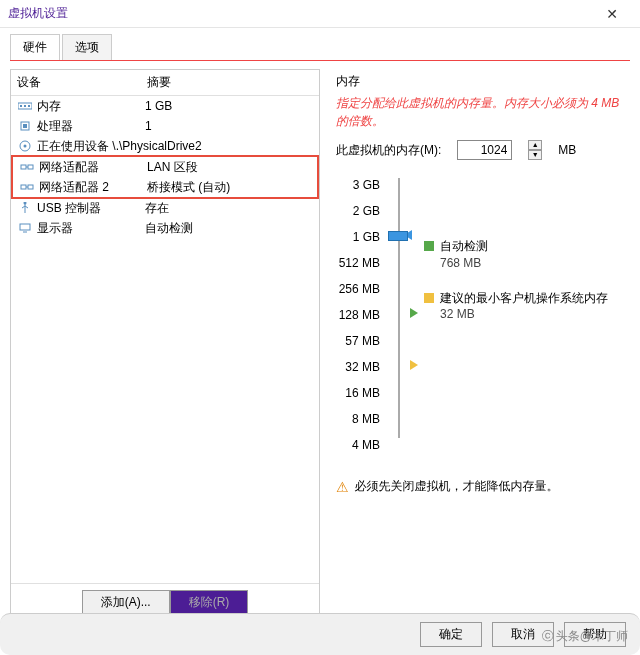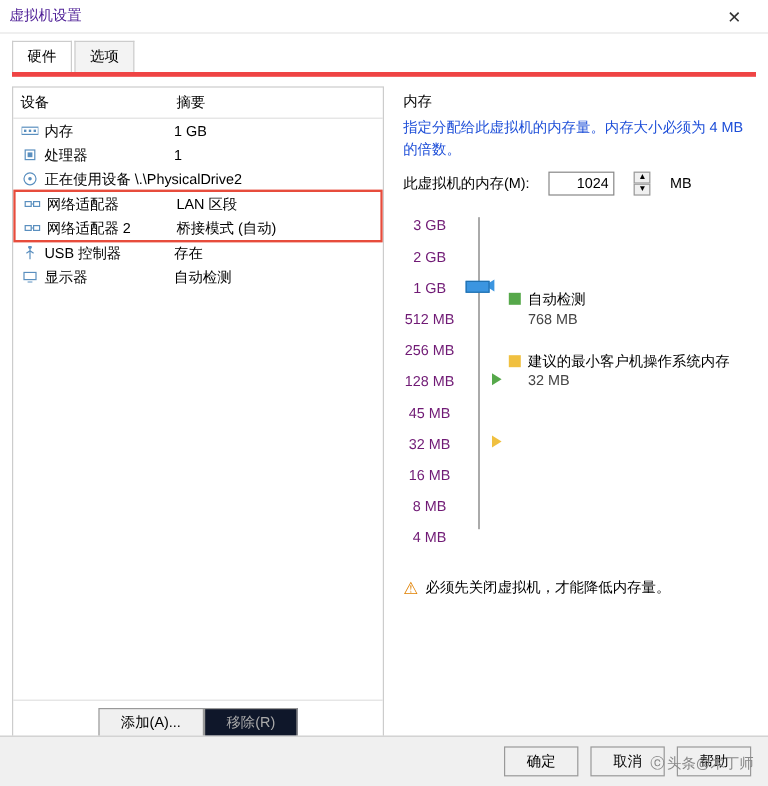--- a/index.html
+++ b/index.html
@@ -3,57 +3,57 @@
 <meta charset="utf-8">
 <style>
 * { box-sizing: border-box; margin: 0; padding: 0; font-family: "Microsoft YaHei", "Segoe UI", sans-serif; font-size: 12px; }
 body { background: #fff; width: 640px; height: 655px; overflow: hidden; }
 .titlebar { display: flex; align-items: center; height: 28px; padding: 0 8px; background: #fff; border-bottom: 1px solid #e5e5e5; }
 .titlebar .title { color: #4c1d95; flex: 1; }
 .titlebar .close { width: 40px; text-align: center; color: #333; font-size: 14px; cursor: pointer; }
 .tabs { display: flex; padding: 6px 24px 0 10px; }
 .tab { padding: 4px 12px; border: 1px solid #ccc; border-bottom: none; background: #fff; margin-right: 2px; cursor: pointer; }
 .tab.inactive { background: #f3f3f3; }
-.content-wrap { border-top: 4px solid #ef4444; margin: 0 10px; height: 570px; display: flex; gap: 8px; padding: 8px 0; }
+.content-wrap { border-top: 1px solid #ef4444; margin: 0 10px; height: 570px; display: flex; gap: 8px; padding: 8px 0; }
 .left-panel { width: 310px; border: 1px solid #ccc; display: flex; flex-direction: column; }
 .list-header { display: flex; border-bottom: 1px solid #e0e0e0; padding: 4px 6px; font-weight: 400; color: #000; }
 .col1 { width: 130px; }
 .col2 { flex: 1; }
 .device-list { flex: 1; overflow: hidden; }
 .device-row { display: flex; align-items: center; padding: 2px 6px; height: 20px; }
 .device-row .icon { width: 16px; height: 14px; margin-right: 4px; display: inline-flex; align-items: center; justify-content: center; }
 .device-row .name { width: 108px; color: #000; }
 .device-row .summary { flex: 1; color: #000; white-space: nowrap; overflow: hidden; }
 .highlight-box { border: 2px solid #e74c3c; margin: -1px 0; }
 .left-buttons { display: flex; justify-content: center; gap: 0; padding: 6px; border-top: 1px solid #e0e0e0; }
 .btn { padding: 3px 18px; border: 1px solid #999; background: #f0f0f0; cursor: pointer; }
-.btn.disabled { color: #aaa; background: #0f172a; cursor: default; }
+.btn.disabled { color: #aaa; background: #4c1d95; cursor: default; }
 .right-panel { flex: 1; padding: 4px 8px; }
 .group-title { font-weight: 400; color: #000; margin-bottom: 4px; }
-.desc { color: #1d4ed8; line-height: 1.5; margin-bottom: 10px; }
+.desc { color: #ef4444; line-height: 1.5; margin-bottom: 10px; font-style: italic; }
 .mem-input-row { display: flex; align-items: center; gap: 16px; margin-bottom: 12px; }
 .mem-input-row input { width: 55px; text-align: right; padding: 2px 4px; border: 1px solid #888; }
 .spinner { display: flex; flex-direction: column; }
 .spin-btn { width: 14px; height: 10px; font-size: 7px; line-height: 8px; border: 1px solid #999; background: #f0f0f0; text-align: center; cursor: pointer; }
 .slider-area { display: flex; margin-top: 6px; }
-.ticks { width: 50px; text-align: center; padding-right: 6px; color: #701a75; }
+.ticks { width: 50px; text-align: right; padding-right: 6px; color: #000000; }
 .ticks div { height: 26px; line-height: 26px; }
 .slider-track { width: 20px; position: relative; background: linear-gradient(to right, transparent 8px, #aaa 8px, #aaa 10px, transparent 10px); height: 260px; margin: 6px 4px 0 4px; }
 .slider-handle { position: absolute; left: -2px; width: 20px; height: 10px; background: #3b95e0; border: 1px solid #2070b0; }
 .marker { position: absolute; left: 0; width: 0; height: 0; }
 .marker.left-tri { border-top: 5px solid transparent; border-bottom: 5px solid transparent; border-right: 8px solid; left: 14px; }
 .marker.right-tri { border-top: 5px solid transparent; border-bottom: 5px solid transparent; border-left: 8px solid; left: -2px; }
 .legend { flex: 1; padding-left: 10px; color: #000; }
 .legend-item { display: flex; gap: 6px; margin-bottom: 4px; }
 .legend-swatch { width: 10px; height: 10px; margin-top: 3px; flex-shrink: 0; }
 .legend-text { line-height: 1.4; }
 .legend-text .sub { color: #444; }
 .warning-row { display: flex; align-items: center; gap: 6px; margin-top: 20px; color: #000; }
 .warn-icon { color: #e08000; font-size: 14px; }
-.bottom-bar { position: absolute; bottom: 0; left: 0; right: 0; height: 42px; border-top: 1px solid #ccc; background: #f0f0f0; display: flex; align-items: center; justify-content: flex-end; padding: 0 14px; gap: 10px; }
+.bottom-bar { position: absolute; bottom: 0; left: 0; right: 0; height: 42px; border-top: 1px solid #ccc; background: #f0f0f0; display: flex; align-items: center; justify-content: flex-end; padding: 0 14px; gap: 10px; border-radius: 10px; }
 .watermark { position: absolute; right: 12px; bottom: 10px; color: #888; font-size: 12px; display: flex; align-items: center; gap: 2px; }
 svg { display: block; }
 </style>
 </head>
 <body>
 
 <div class="titlebar">
   <span class="title">虚拟机设置</span>
   <span class="close">✕</span>
 </div>
@@ -166,21 +166,21 @@
     </div>
 
     <div class="slider-area">
       <div class="ticks">
         <div>3 GB</div>
         <div>2 GB</div>
         <div>1 GB</div>
         <div>512 MB</div>
         <div>256 MB</div>
         <div>128 MB</div>
-        <div>45 MB</div>
+        <div>57 MB</div>
         <div>32 MB</div>
         <div>16 MB</div>
         <div>8 MB</div>
         <div>4 MB</div>
       </div>
       <div class="slider-track">
         <div class="marker left-tri" style="border-right-color:#3b95e0;top:52px"></div>
         <div class="slider-handle" style="top:53px"></div>
         <div class="marker right-tri" style="border-left-color:#56a84a;top:130px;left:20px"></div>
         <div class="marker right-tri" style="border-left-color:#f0c040;top:182px;left:20px"></div>

